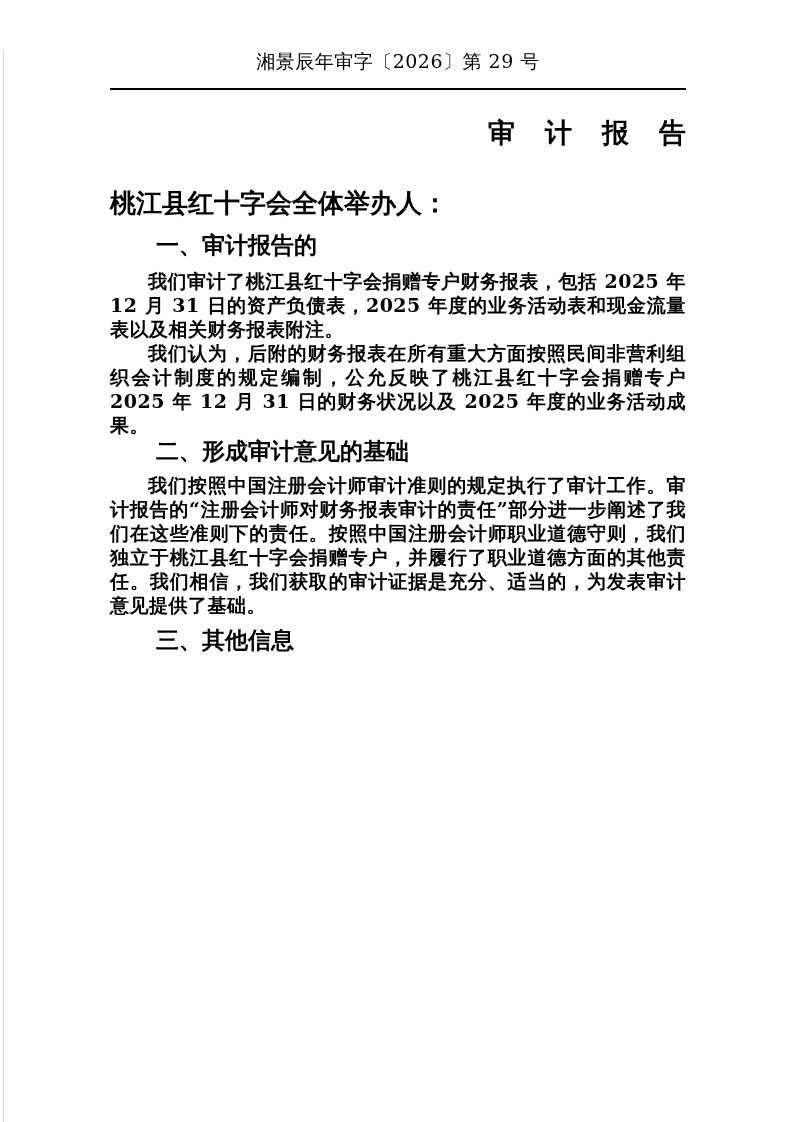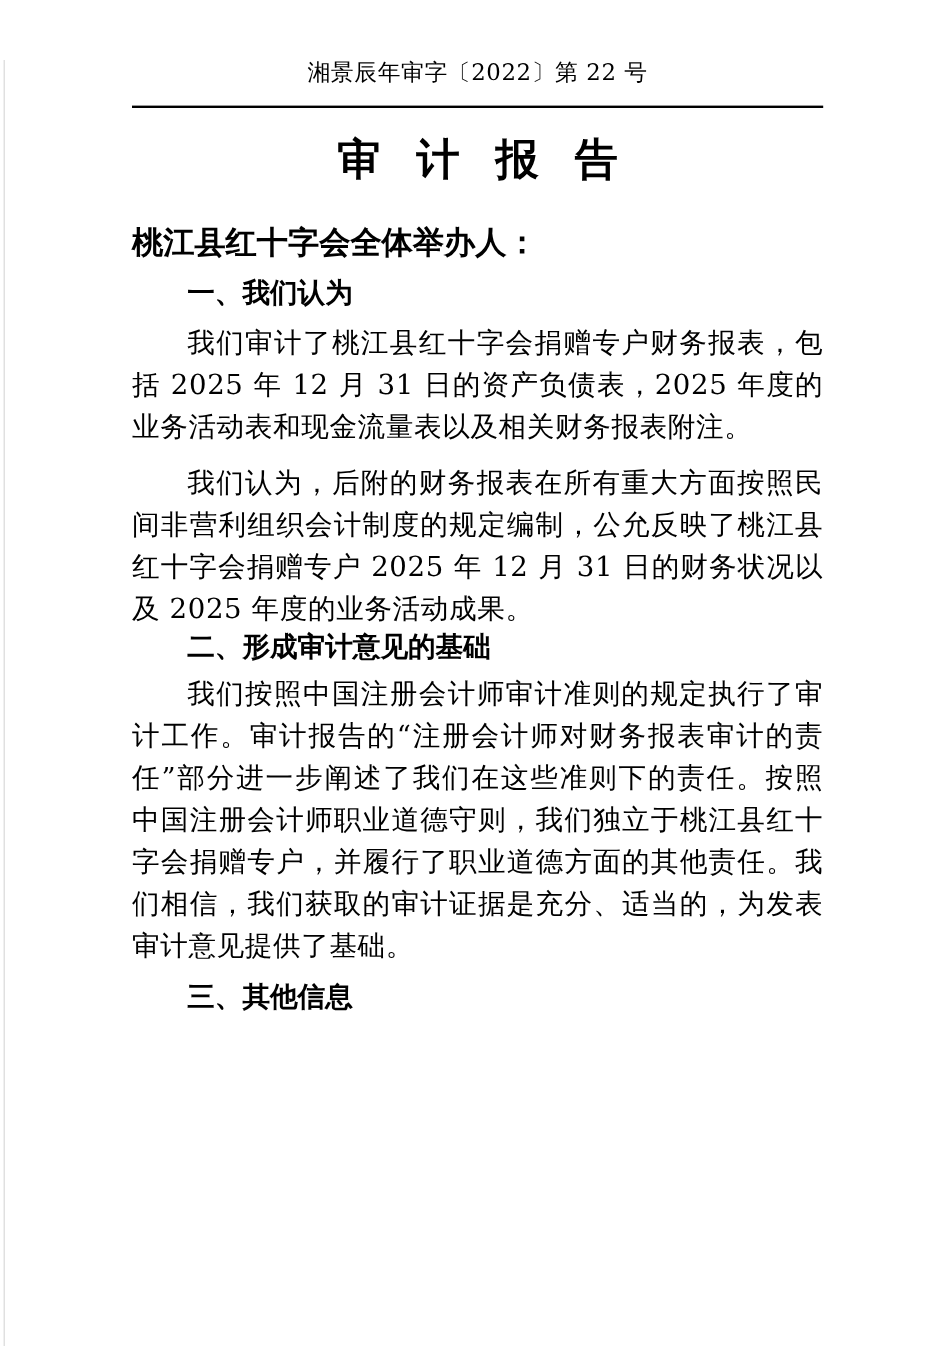--- a/index.html
+++ b/index.html
@@ -58,22 +58,22 @@
   .divider {
     margin-top: 16px;
     border: none;
     border-top: 2.5px solid var(--divider);
     width: 100%;
   }
   
   .report-title {
     margin-top: 27px;
     line-height: 32px;
-    text-align: center;
-    font-size: 36px;
+    text-align: right;
+    font-size: 27px;
     font-weight: 700;
   }
   .report-title span {
     letter-spacing: 30px;
     margin-right: -30px;
   }
   
   .addressee {
     margin-top: 40px;
     line-height: 28px;
@@ -85,48 +85,49 @@
     line-height: 28px;
     font-size: 23px;
     font-weight: 700;
     margin-left: 2em;
     font-family: "DejaVu Sans", "Liberation Sans", sans-serif;
   }
   .sec-heading.h1 { margin-top: 14px; }
   .sec-heading.h2 { margin-top: 0; }
   .sec-heading.h3 { margin-top: 10px; font-family: Liberation Serif, serif; }
   .para {
-    font-size: 23px;
-    line-height: 35px;
+    font-size: 19px;
+    line-height: 24px;
     text-indent: 2em;
     text-align: justify;
     text-justify: inter-ideograph;
     letter-spacing: 0.5px;
+    font-weight: bold;
   }
   .para.first { margin-top: 10px; }
-  section .para + .para { margin-top: 12px; }
+  section .para + .para { margin-top: 0; }
   .para3 { margin-top: 8px; }
 </style>
 </head>
 <body>
 
 <div class="page">
   <div class="edge-line"></div>
 
   <header>
-    <div class="doc-number">湘景辰年审字〔2022〕第 22 号</div>
+    <div class="doc-number">湘景辰年审字〔2026〕第 29 号</div>
     <hr class="divider">
   </header>
 
   <h2 class="report-title"><span>审计报告</span></h2>
 
   <p class="addressee">桃江县红十字会全体举办人：</p>
 
   <section>
-    <h3 class="sec-heading h1">一、我们认为</h3>
+    <h3 class="sec-heading h1">一、审计报告的</h3>
     <p class="para first">我们审计了桃江县红十字会捐赠专户财务报表，包括 2025 年 12 月 31 日的资产负债表，2025 年度的业务活动表和现金流量表以及相关财务报表附注。</p>
     <p class="para">我们认为，后附的财务报表在所有重大方面按照民间非营利组织会计制度的规定编制，公允反映了桃江县红十字会捐赠专户 2025 年 12 月 31 日的财务状况以及 2025 年度的业务活动成果。</p>
 
     <h3 class="sec-heading h2">二、形成审计意见的基础</h3>
     <p class="para para3">我们按照中国注册会计师审计准则的规定执行了审计工作。审计报告的“注册会计师对财务报表审计的责任”部分进一步阐述了我们在这些准则下的责任。按照中国注册会计师职业道德守则，我们独立于桃江县红十字会捐赠专户，并履行了职业道德方面的其他责任。我们相信，我们获取的审计证据是充分、适当的，为发表审计意见提供了基础。</p>
 
     <h3 class="sec-heading h3">三、其他信息</h3>
   </section>
 
 </div>

